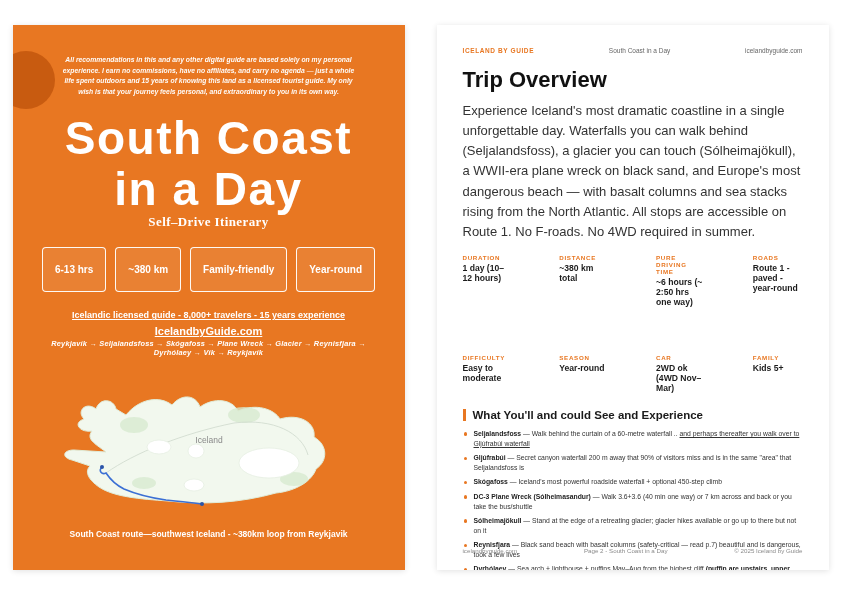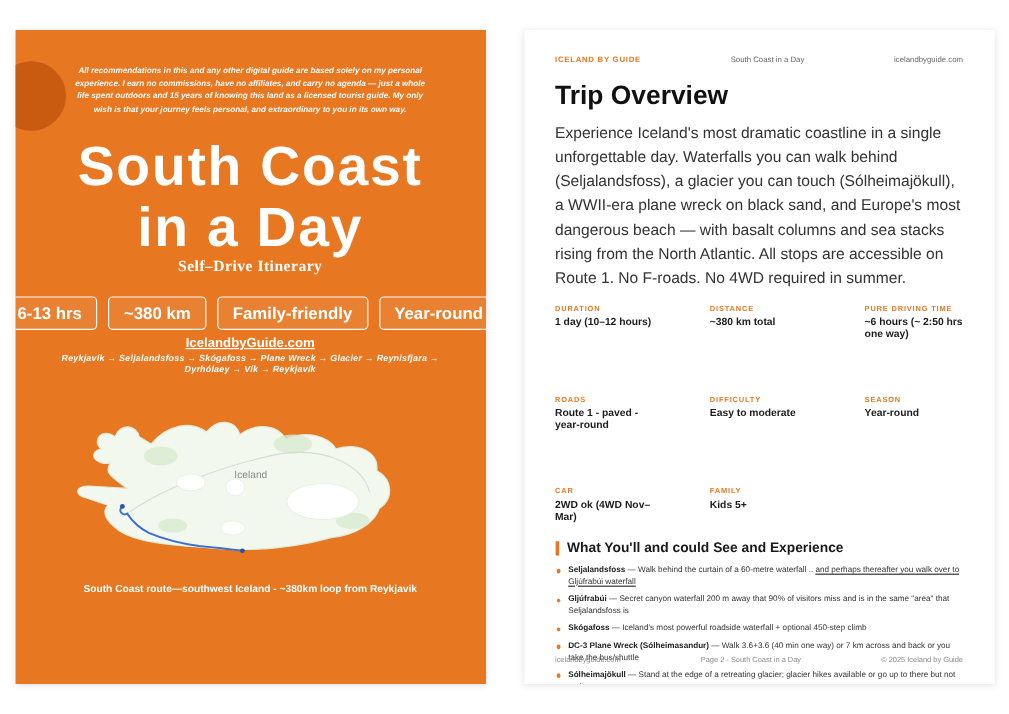--- a/index.html
+++ b/index.html
@@ -13,34 +13,34 @@
   .canvas{width:841px;height:595px;display:flex;justify-content:center;gap:32px;padding-top:25px;}
   .page{width:392px;height:545px;position:relative;overflow:hidden;box-shadow:0 1px 6px rgba(0,0,0,.12);background:#fff;}
 
   
   .cover{background:var(--accent);color:#fff;text-align:center;padding:26px 30px 0 30px;}
   .corner-circle{position:absolute;left:-16px;top:26px;width:58px;height:58px;border-radius:50%;background:var(--accent-dark);opacity:.85;}
   .disclaimer{font-size:6.8px;font-style:italic;font-weight:bold;line-height:1.55;width:300px;margin:4px auto 0;opacity:.97;}
   .cover-title{font-size:46px;font-weight:800;letter-spacing:1.5px;line-height:1.1;margin-top:16px;}
   .cover-subtitle{font-size:13px;font-weight:bold;letter-spacing:.4px;font-family:Liberation Serif, serif;}
   .badges{display:flex;justify-content:center;gap:9px;margin-top:17px;}
-  .badge{font-size:14px;font-weight:bold;border:1px solid rgba(255,255,255,.95);background:rgba(255,255,255,.08);border-radius:4px;padding:5px 12px;white-space:nowrap;}
+  .badge{font-size:10px;font-weight:bold;border:1px solid rgba(255,255,255,.95);background:rgba(255,255,255,.08);border-radius:4px;padding:16px 12px;white-space:nowrap;}
   .credentials{font-size:9px;font-weight:bold;text-decoration:underline;margin-top:18px;}
   .website{font-size:11px;font-weight:bold;text-decoration:underline;margin-top:5px;display:inline-block;color:#fff;}
   .route-line{font-size:7.4px;font-weight:bold;font-style:italic;margin-top:0;letter-spacing:.2px;}
   .map-wrap{margin-top:10px;}
   .map-caption{font-size:8.5px;font-weight:bold;margin-top:6px;text-align:center;}
 
   
   .p2{padding:22px 26px 0 26px;color:#222;text-align:left;}
   .p2-header{display:flex;justify-content:space-between;align-items:baseline;font-size:6.5px;color:#666;}
   .p2-brand{color:var(--accent);font-weight:bold;letter-spacing:.6px;}
   .p2-title{font-size:22px;font-weight:700;color:#111;margin-top:13px;}
   .p2-intro{font-size:13px;line-height:1.55;color:#333;margin-top:8px;}
-  .facts{display:grid;grid-template-columns:1fr 1fr 1fr;column-gap:24px;row-gap:9px;margin-top:12px;gap:47px;}
+  .facts{display:grid;grid-template-columns:1fr 1fr 1fr 1fr;column-gap:24px;row-gap:9px;margin-top:12px;gap:47px;}
   .fact-label{font-size:6.2px;font-weight:bold;color:var(--accent);letter-spacing:.7px;}
   .fact-value{font-size:8.6px;font-weight:bold;color:#1c1c1c;margin-top:2px;}
   .section-h{font-size:11.5px;font-weight:800;color:#1a1a1a;border-left:3px solid var(--accent);padding-left:7px;margin-top:16px;}
   .hl-list{list-style:none;margin-top:8px;}
   .hl{position:relative;font-size:6.8px;color:#333;line-height:1.45;padding-left:11px;margin:4.5px 0;}
   .hl::before{content:"";position:absolute;left:1px;top:3.5px;width:3.6px;height:3.6px;border-radius:50%;background:var(--accent);}
   .hl b{color:#1c1c1c;}
   .u{text-decoration:underline;}
   .who-boxes{display:flex;gap:12px;margin-top:9px;}
   .who-box{flex:1;border-radius:5px;padding:9px 11px 10px 11px;}
@@ -73,20 +73,21 @@
 
     <div class="cover-subtitle">Self–Drive Itinerary</div>
 
     <div class="badges">
       <span class="badge">6-13 hrs</span>
       <span class="badge">~380 km</span>
       <span class="badge">Family-friendly</span>
       <span class="badge">Year-round</span>
     </div>
 
+    <div class="credentials">Icelandic licensed guide - 8,000+ travelers - 15 years experience</div>
     <a class="website" href="#">IcelandbyGuide.com</a>
 
     <div class="route-line">Reykjavík → Seljalandsfoss → Skógafoss → Plane Wreck → Glacier → Reynisfjara → Dyrhólaey → Vík → Reykjavík</div>
 
     <div class="map-wrap">
       <svg width="330" height="152" viewBox="0 0 330 152">
 
         <path d="M55,120 C45,113 40,105 46,99 L28,93 C18,91 18,83 30,83 L62,85
              C50,76 42,72 48,64 C36,66 28,56 40,52 C32,44 42,34 52,42
              C56,30 70,32 72,42 L82,48

